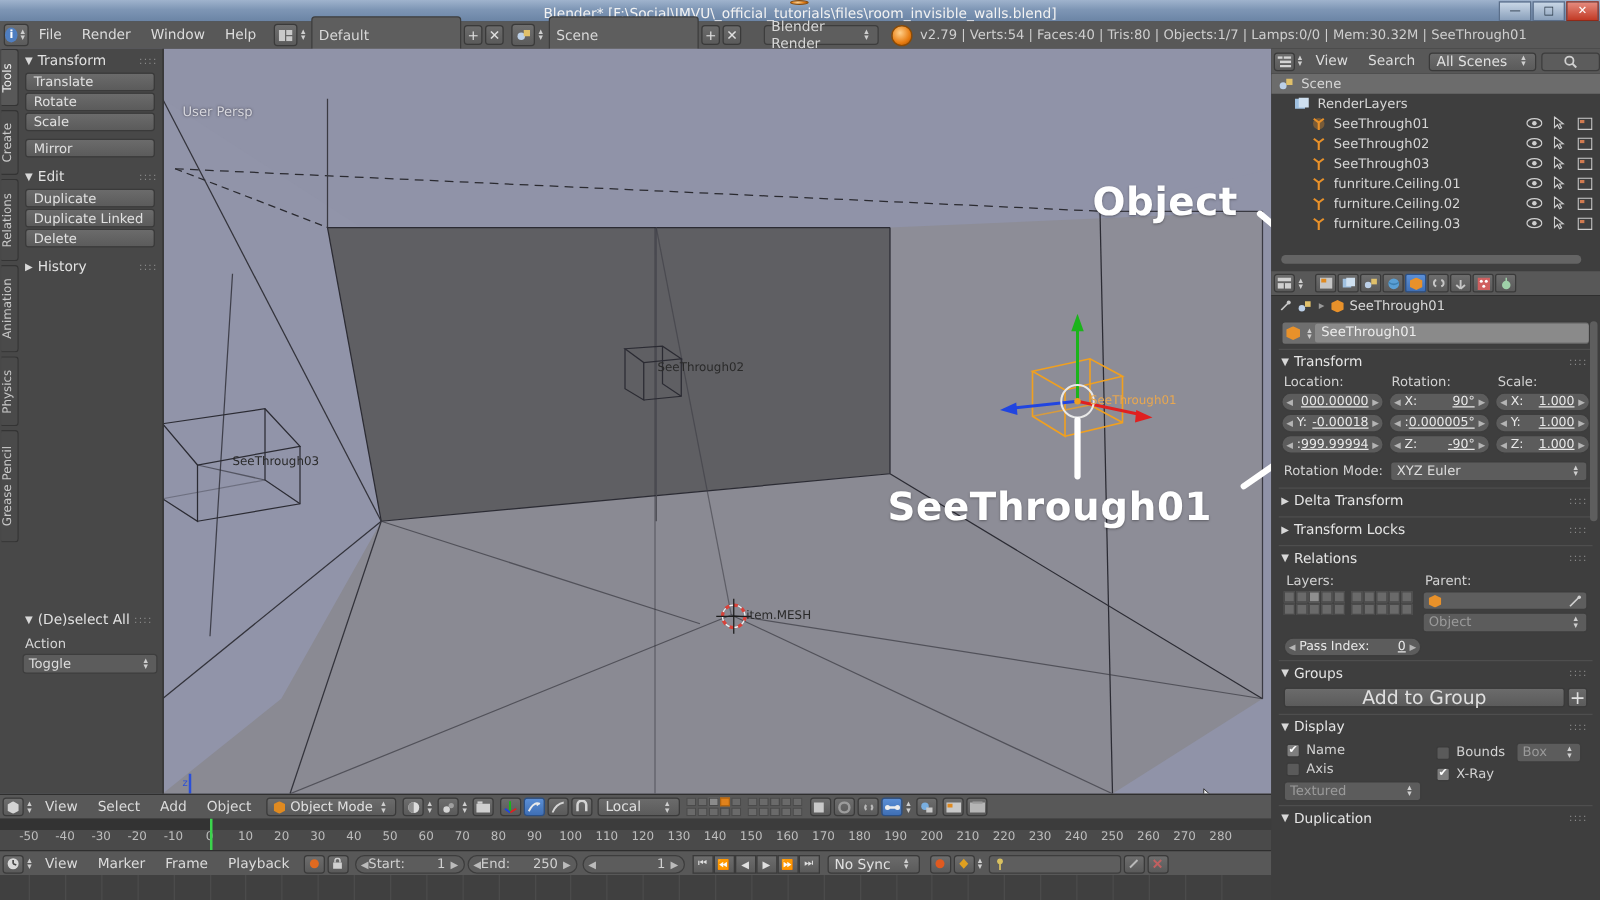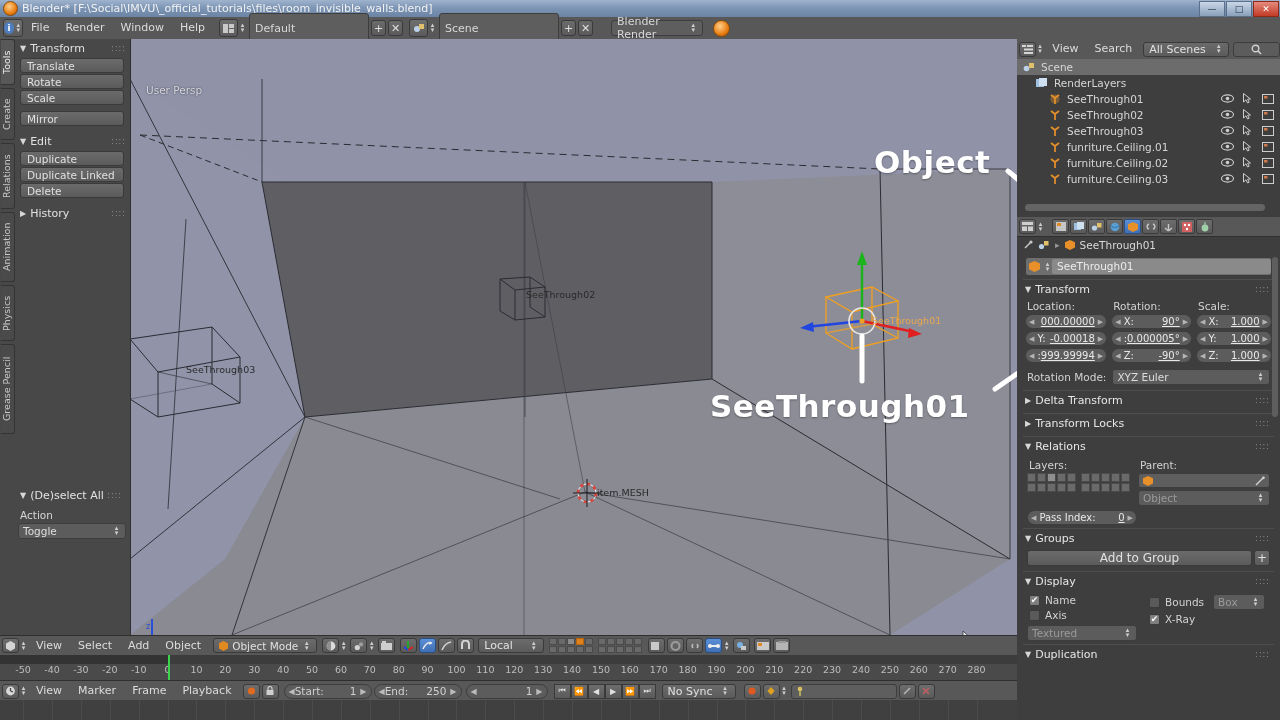--- a/index.html
+++ b/index.html
@@ -3,21 +3,21 @@
 <meta charset="utf-8">
 <style>
   html,body{margin:0;padding:0;background:#2d2d2d;}
   body{width:1280px;height:720px;overflow:hidden;
        font-family:"DejaVu Sans","Liberation Sans",sans-serif;font-size:11px;color:#d0d0d0;}
   #app{position:relative;width:1280px;height:720px;background:#3f3f3f;}
 
   
   .titlebar{position:absolute;left:0;top:0;width:1280px;height:17px;
     background:linear-gradient(180deg,#9fb3cd 0%,#7e96b5 45%,#6b84a5 100%);
-    border-bottom:1px solid #4b5b70;display:flex;align-items:center;}
+    border-bottom:1px solid #4b5b70;display:flex;align-items:center;flex-direction:column;}
   .titlebar .tb-ico{width:13px;height:13px;margin:0 4px 0 3px;border-radius:50%;
     background:radial-gradient(circle at 40% 35%,#ffd08a,#e87d12 60%,#a84f00);
     border:1px solid #8a4a05;}
   .titlebar .tb-text{font-size:11px;color:#f2f2f2;white-space:nowrap;}
   .tb-btns{position:absolute;right:1px;top:1px;display:flex;gap:1px;}
   .tb-btn{width:24px;height:14px;background:linear-gradient(180deg,#c9d7e6,#8aa0bb);
     border:1px solid #5b6f8a;display:flex;align-items:center;justify-content:center;
     font-size:9px;color:#21303f;}
   .tb-btn.close{background:linear-gradient(180deg,#e58b7e,#c23a25);color:#fff;border-color:#8f2a18;}
   .btn{background:linear-gradient(180deg,#6b6b6b,#5b5b5b);border:1px solid #3a3a3a;
@@ -158,21 +158,21 @@
   .valfield .v{margin-left:auto;margin-right:3px;text-decoration:underline;}
   .rowlab{display:flex;align-items:center;padding:3px 2px 0 2px;gap:5px;}
   .rowlab .t{font-size:10.5px;color:#d2d2d2;}
   .chk{width:11px;height:11px;border:1px solid #3b3b3b;border-radius:2px;background:#5a5a5a;
     display:inline-flex;align-items:center;justify-content:center;box-sizing:border-box;}
   .chk.on{background:#7e7e7e;}
   .chk .mk{color:#fff;font-size:9px;line-height:9px;}
   .relgrid{display:inline-grid;grid-template-columns:repeat(5,9px);grid-template-rows:repeat(2,9px);gap:1px;}
   .relcell{background:#6a6a6a;border:1px solid #4a4a4a;}
   .relcell.act{background:#8f8f8f;}
-  .bigbtn{height:16px;display:flex;align-items:center;justify-content:center;font-size:12px;}
+  .bigbtn{height:16px;display:flex;align-items:center;justify-content:center;font-size:15px;}
   .dim{color:#9a9a9a;}
   #prscroll{position:absolute;right:2px;top:40px;width:6px;height:160px;border-radius:3px;background:#5e5e5e;}
 </style>
 </head>
 <body>
 
 <div id="app">
 
   <div class="titlebar">
     <div class="tb-ico"></div>
@@ -232,20 +232,21 @@
 
     <div class="field" style="height:16px;width:92px;margin-left:18px;padding:0 5px;">
       <span>Blender Render</span>
       <span class="spin" style="margin-left:auto;">
           <span>▴</span>
           <span>▾</span>
         </span>
     </div>
 
     <div class="blendlogo"></div>
+    <div class="verinfo">v2.79 | Verts:54 | Faces:40 | Tris:80 | Objects:1/7 | Lamps:0/0 | Mem:30.32M | SeeThrough01</div>
   </div>
 
   <div id="viewport">
     <svg id="vpcanvas" width="1017" height="596">
 
       <rect x="0" y="0" width="1017" height="596" fill="#9093a8"></rect>
 
       <polygon points="130,96 880,130 1017,96 1017,40 130,40" fill="#9093a8"></polygon>
 
       <polygon points="130,40 130,596 320,520 300,150" fill="#9194a9"></polygon>

